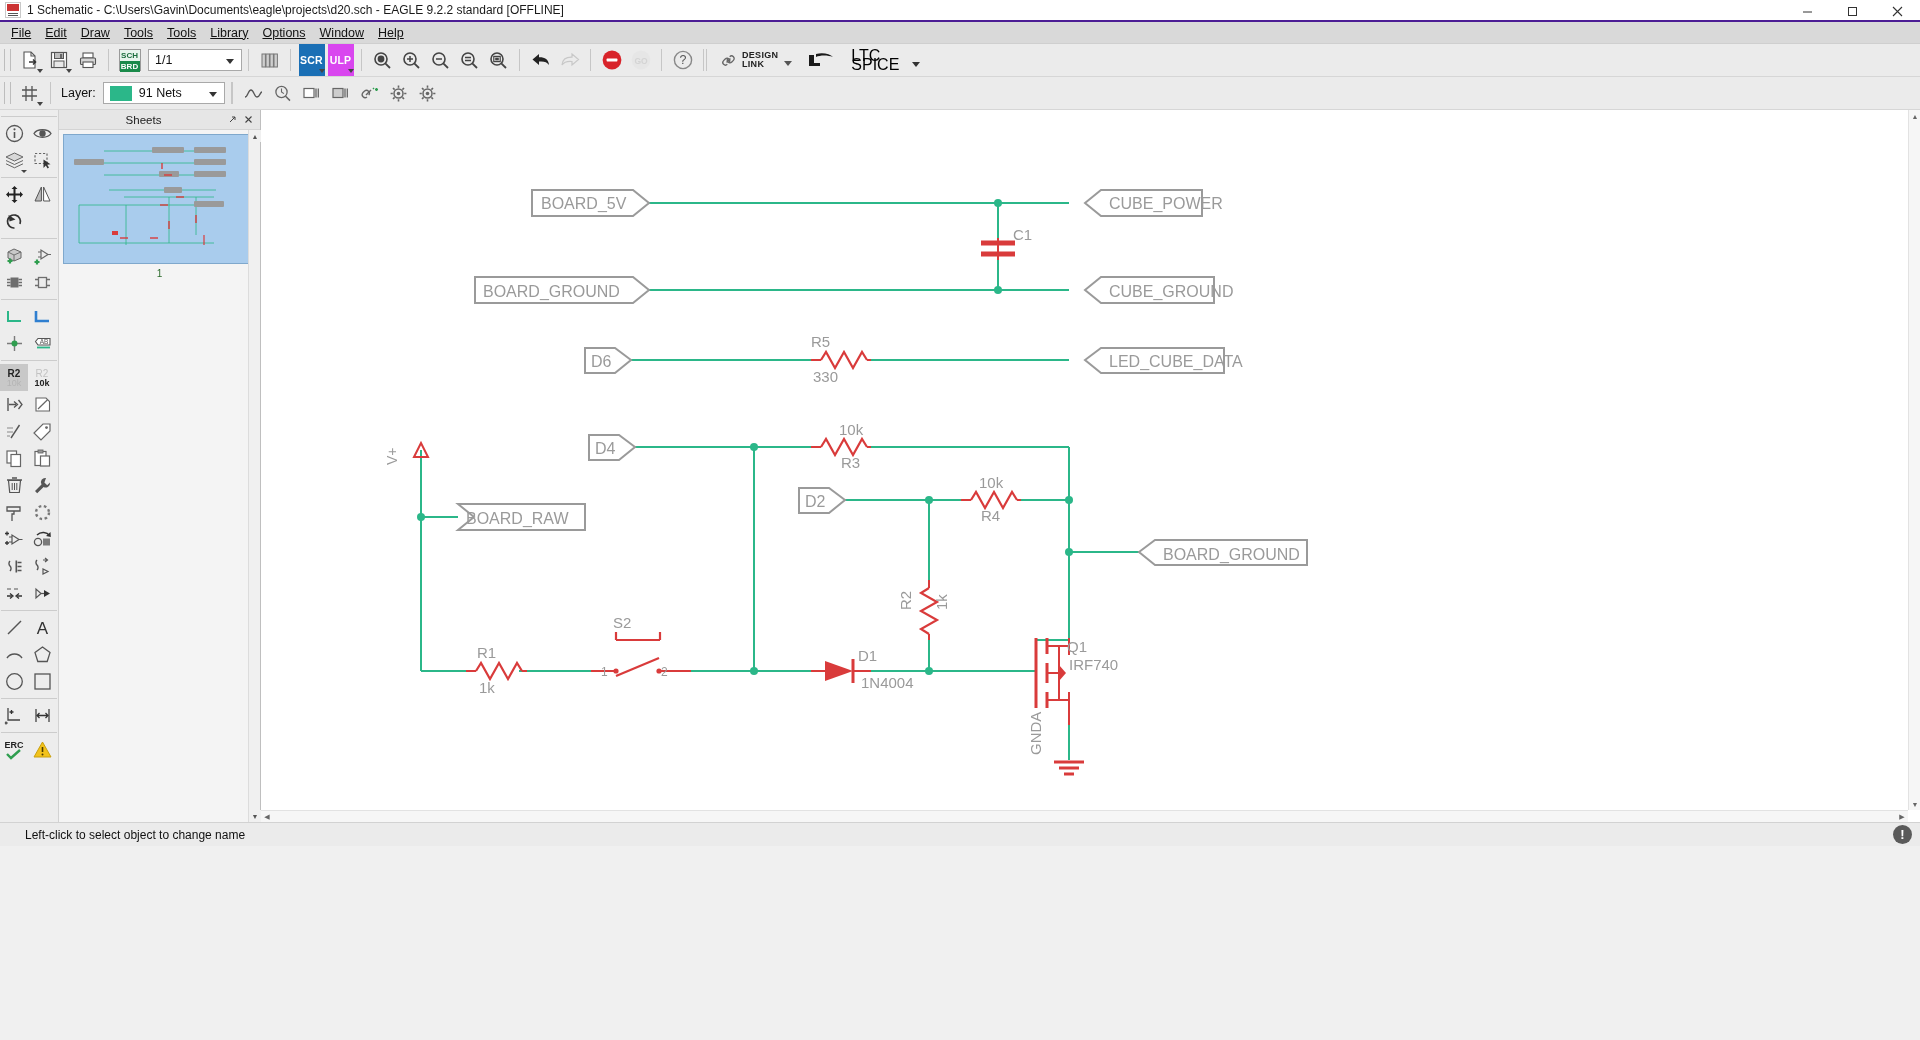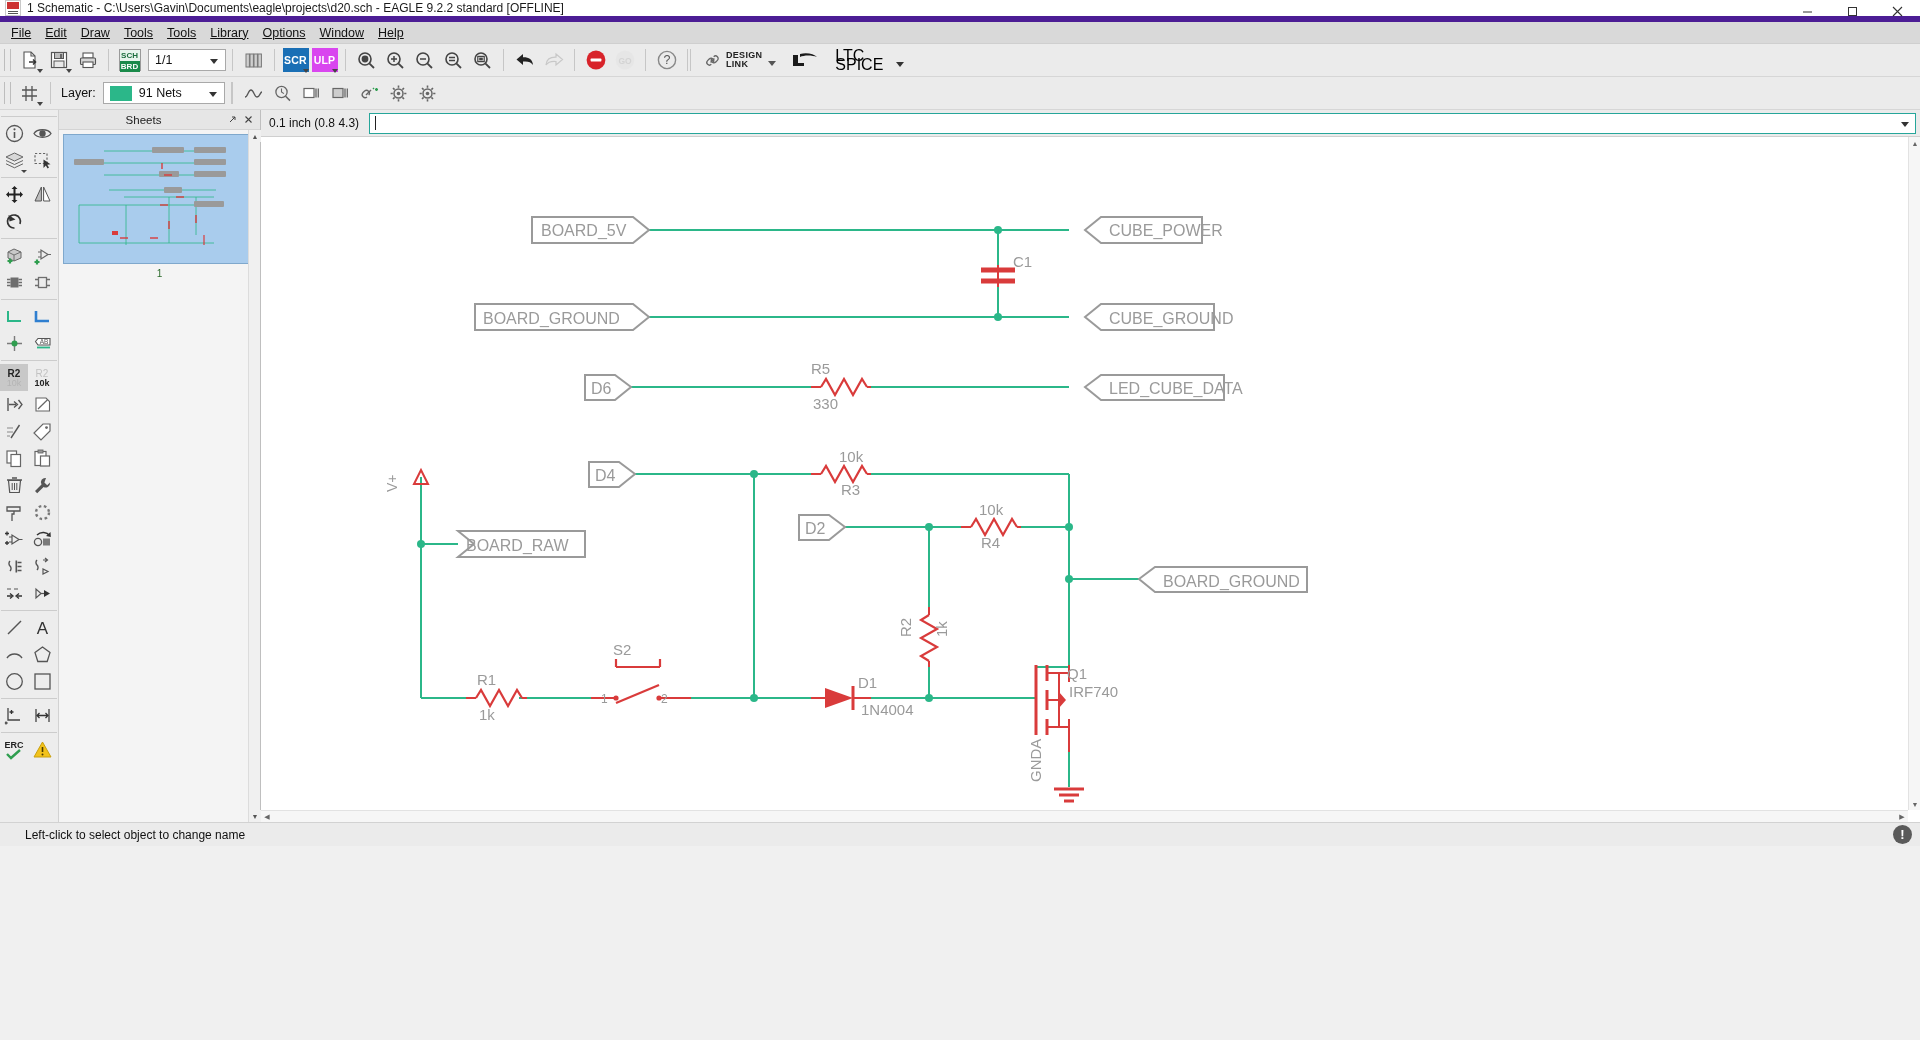--- a/index.html
+++ b/index.html
@@ -8,21 +8,21 @@
     width: 1920px; height: 1040px;
     overflow: hidden;
     font-family: "Liberation Sans", sans-serif;
     background: #f0f0f0;
   }
 
   
   .titlebar {
     height: 22px; background: #ffffff;
     display: flex; align-items: center;
-    border-bottom: 6px solid #4c1d95;
+    border-bottom: 2px solid #4c1d95;
     position: relative;
   }
   .title-icon {
     width: 16px; height: 16px; margin: 0 6px 0 5px;
     background: #fff; border: 1px solid #c9c9c9;
     position: relative; flex: 0 0 auto;
   }
   .title-icon::before {
     content: ""; position: absolute; left: 1px; top: 1px;
     width: 12px; height: 7px; background: #c33; 
@@ -95,21 +95,21 @@
   }
   .sch-brd {
     width: 22px; height: 22px; font-size: 8px; font-weight: bold;
     font-family: "Liberation Sans", sans-serif;
     display: flex; flex-direction: column; line-height: 11px;
     text-align: center; border: 1px solid #9a9a9a; background: #fff;
   }
   .sch-brd .a { color: #1a6e3c; background:#e7f5ec; }
   .sch-brd .b { color: #fff; background: #1a8a4a; }
   .badge {
-    width: 26px; height: 24px; color: #fff; font-size: 10.5px;
+    width: 26px; height: 32px; color: #fff; font-size: 10.5px;
     font-weight: bold; display: flex; align-items: center;
     justify-content: center; letter-spacing: 0.2px;
   }
   .badge.scr { background: #1a6fb5; }
   .badge.ulp { background: #d946ef; }
   .lbl { font-size: 12.5px; color: #111; margin: 0 7px 0 4px; }
   .swatch { width: 22px; height: 15px; background: #2bb789; margin-right: 7px; flex:0 0 auto;}
   .dlink {
     display: flex; align-items: center; gap: 5px;
     font-size: 9px; font-weight: bold; line-height: 9.5px; color: #222;
@@ -289,21 +289,21 @@
 
   <div class="tb-sep"></div>
 
   <div class="tb-btn">
     <div class="sch-brd">
       <div class="a">SCH</div>
       <div class="b">BRD</div>
     </div>
   </div>
 
-  <div class="combo" style="width:78px; margin-left:4px;">
+  <div class="combo" style="width:94px; margin-left:4px;">
     <span>1/1</span>
     <span class="cb-caret"></span>
   </div>
 
   <div class="tb-sep"></div>
 
   <div class="tb-btn">
     <svg class="icon" width="21" height="21" viewBox="0 0 21 21">
       <rect x="3" y="4" width="3.4" height="13" fill="#cfcfcf" stroke="#777" stroke-width="1"></rect>
       <rect x="7" y="4" width="3.4" height="13" fill="#cfcfcf" stroke="#777" stroke-width="1"></rect>
@@ -857,28 +857,20 @@
       </div>
       <div class="sheet-num">1</div>
       <div class="sheets-scroll">
         <div class="arw">▲</div>
         <div class="arw bot">▼</div>
       </div>
     </div>
   </div>
 
   <div class="canvascol">
-    <div class="cmdbar">
-      <span class="coord">0.1 inch (0.8 4.3)</span>
-      <div class="cmdline">
-        <span class="caretbar"></span>
-        <span></span>
-        <span class="cb-caret"></span>
-      </div>
-    </div>
 
     <div class="canvas-wrap">
       <svg width="1647" height="685" viewBox="0 0 1647 685">
         <defs>
           <g id="lblbox"></g>
         </defs>
 
         <g stroke="#2bb789" stroke-width="2" fill="none">
 
           <path d="M388 93 H737"></path>

